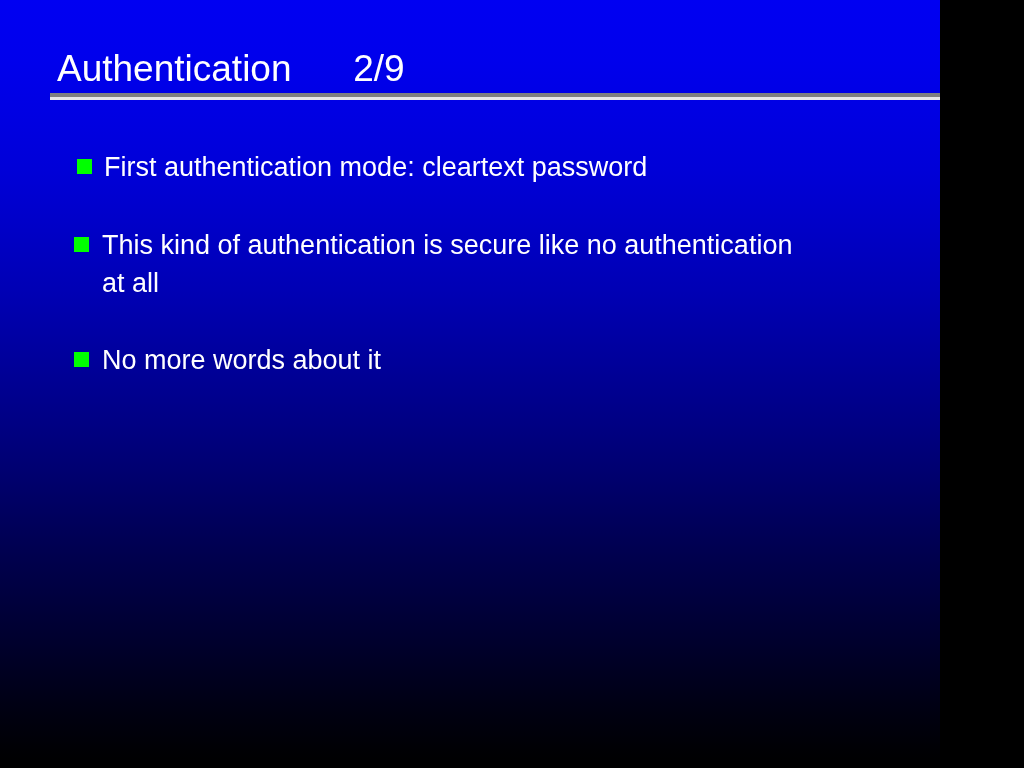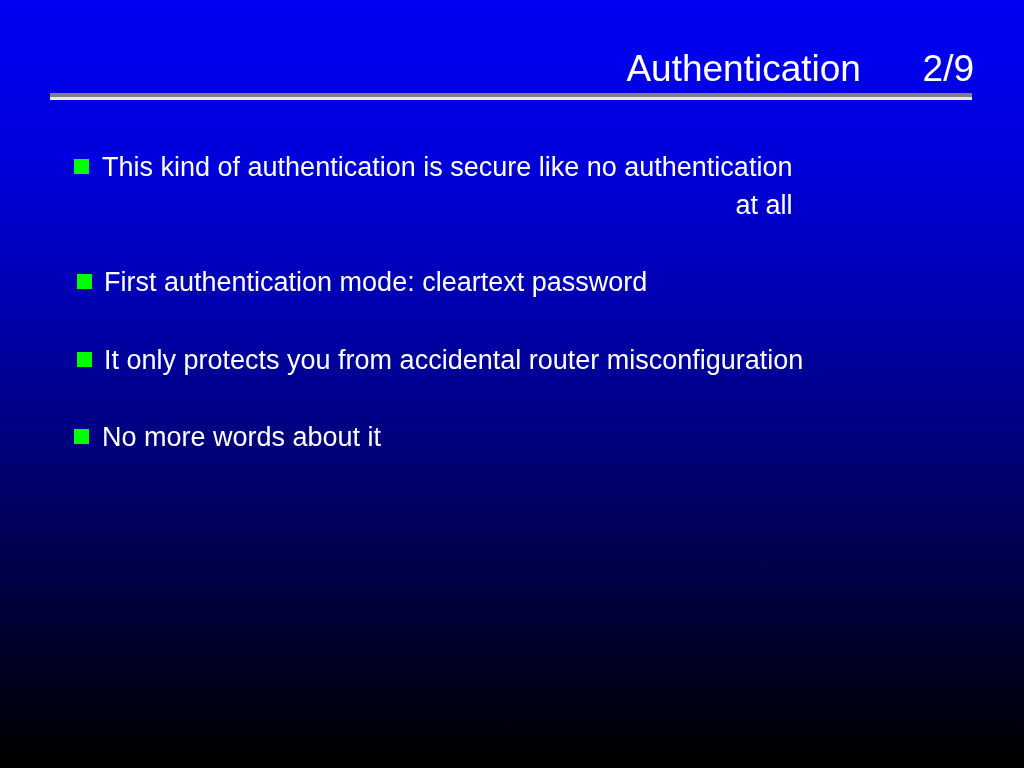--- a/index.html
+++ b/index.html
@@ -2,36 +2,35 @@
 <html><head>
 <meta charset="utf-8">
 <style>
   html, body {
     margin: 0;
     padding: 0;
     background: #000;
   }
   #slide {
     position: relative;
-    width: 1024px;
+    width: 940px;
     height: 768px;
     overflow: hidden;
     background: linear-gradient(to bottom,
         #0000f2 0%,
         #0000ec 8%,
         #0000d8 22%,
         #0000b4 38%,
         #000084 55%,
         #000055 70%,
         #00002c 84%,
         #000010 93%,
         #000003 98%,
         #000000 100%);
     font-family: "Liberation Sans", sans-serif;
-    text-align: right;
     -webkit-font-smoothing: none;
   }
 
   
   #title-block {
     position: absolute;
     left: 50px;
     top: 46px;
     width: 924px;
   }
@@ -107,35 +106,31 @@
 <div id="slide">
 
   <div id="title-block">
     <div id="page-title">Authentication      2/9</div>
   </div>
   <div id="title-rule"></div>
   <div id="title-rule-highlight"></div>
 
   <div id="body-block">
 
+    <div class="bullet-row r0">
+      <span class="bullet-marker"></span>
+      <span class="bullet-text">First authentication mode: cleartext password</span>
+    </div>
+
     <div class="bullet-row r1">
       <span class="bullet-marker"></span>
       <span class="bullet-text">This kind of authentication is secure like no authentication
 at all</span>
     </div>
 
-    <div class="bullet-row r0">
-      <span class="bullet-marker"></span>
-      <span class="bullet-text">First authentication mode: cleartext password</span>
-    </div>
-
-    <div class="bullet-row r2">
-      <span class="bullet-marker"></span>
-      <span class="bullet-text">It only protects you from accidental router misconfiguration</span>
-    </div>
 
     <div class="bullet-row r3">
       <span class="bullet-marker"></span>
       <span class="bullet-text">No more words about it</span>
     </div>
 
   </div>
 </div>
 
 </body></html>

